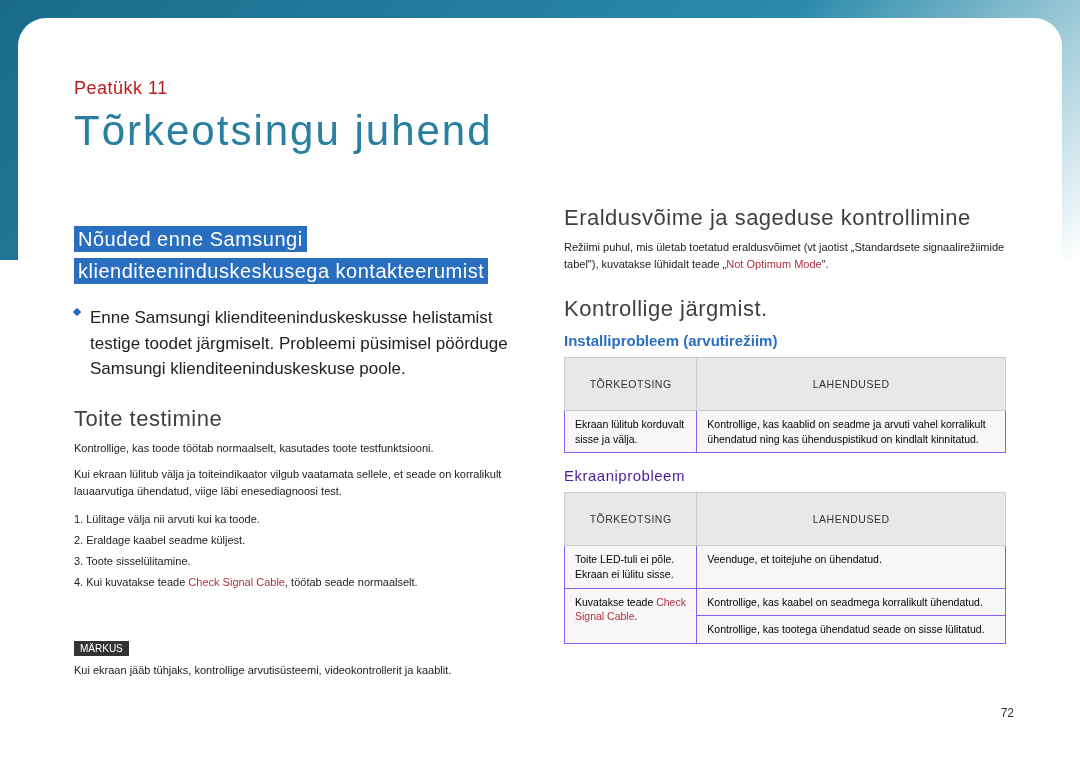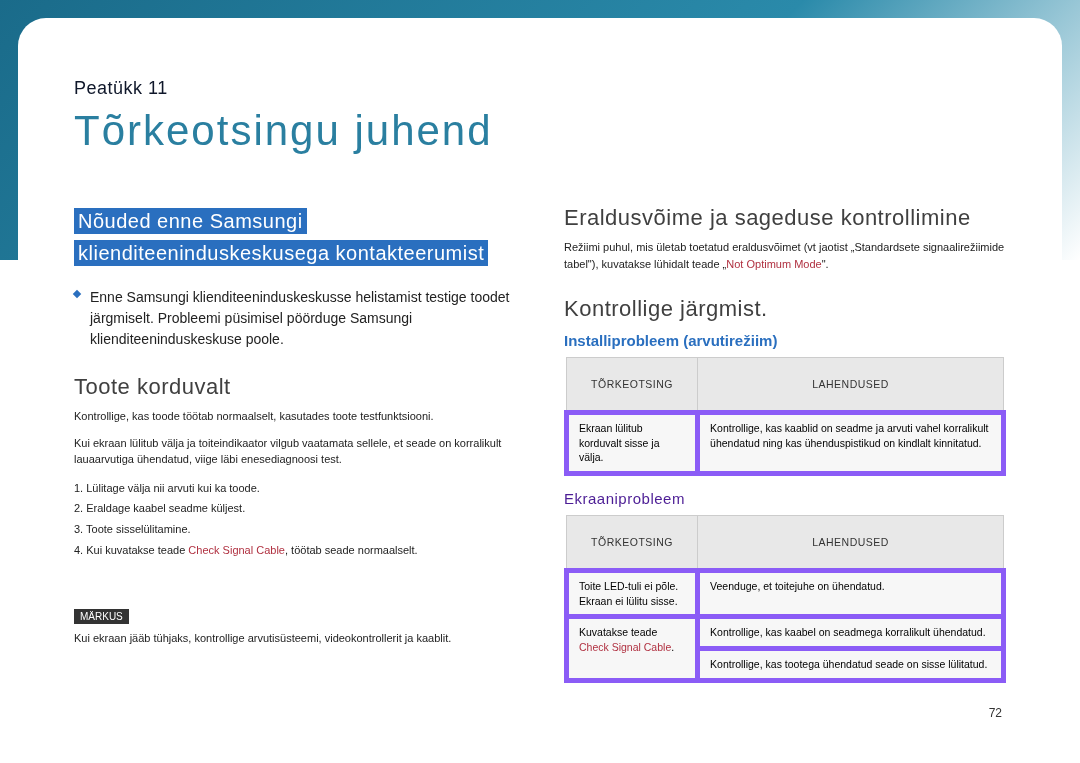--- a/index.html
+++ b/index.html
@@ -22,21 +22,21 @@
   .page-inner {
     position: absolute;
     top: 18px; left: 18px;
     width: 1044px;
     height: 720px;
     background: #fff;
     border-radius: 28px;
     padding: 60px 56px 30px 56px;
   }
   .chapter {
-    color: #0f172a;
+    color: #b91c1c;
     font-size: 18px;
     font-weight: normal;
     letter-spacing: 0.5px;
     margin-bottom: 8px;
   }
   .main-title {
     color: #2a7fa0;
     font-size: 42px;
     font-weight: normal;
     letter-spacing: 2px;
@@ -51,25 +51,25 @@
   .highlight-heading {
     display: inline;
     background: #2a6fbf;
     color: #fff;
     font-size: 20px;
     font-weight: normal;
     letter-spacing: 0.5px;
     line-height: 1.6;
     padding: 2px 4px;
   }
-  .highlight-wrap { margin-bottom: 18px; }
+  .highlight-wrap { margin-bottom: 18px; margin-top: 18px; }
   .bullet-block {
     position: relative;
     padding-left: 16px;
-    font-size: 14px;
+    font-size: 17px;
     line-height: 1.5;
     color: #222;
     margin-bottom: 24px;
   }
   .bullet-block::before {
     content: "";
     position: absolute;
     left: 0; top: 4px;
     width: 6px; height: 6px;
     background: #2a6fbf;
@@ -129,30 +129,30 @@
     color: #333;
     font-weight: normal;
     text-align: center;
     padding: 20px 8px;
     border: 1px solid #ccc;
     letter-spacing: 0.5px;
   }
   td {
     background: #f7f7f7;
     padding: 6px 10px;
-    border: 5px solid #8b5cf6;
+    border: 1px solid #8b5cf6;
     line-height: 1.4;
     vertical-align: top;
     margin-left: 34px;
   }
   .td-left { width: 30%; }
   .page-num {
     position: absolute;
     bottom: 18px;
-    right: 60px;
+    right: 48px;
     font-size: 12px;
     color: #333;
   }
 </style>
 </head>
 <body>
 
 <div class="page-bg"></div>
 <div class="page-inner">
 
@@ -162,21 +162,21 @@
   <div class="columns">
     <div class="col-left">
 
       <div class="highlight-wrap">
         <span class="highlight-heading">Nõuded enne Samsungi</span><br>
         <span class="highlight-heading">klienditeeninduskeskusega kontakteerumist</span>
       </div>
 
       <div class="bullet-block">Enne Samsungi klienditeeninduskeskusse helistamist testige toodet järgmiselt. Probleemi püsimisel pöörduge Samsungi klienditeeninduskeskuse poole.</div>
 
-      <div class="section-heading">Toote korduvalt</div>
+      <div class="section-heading">Toite testimine</div>
       <div class="body-text">Kontrollige, kas toode töötab normaalselt, kasutades toote testfunktsiooni.</div>
       <div class="body-text">Kui ekraan lülitub välja ja toiteindikaator vilgub vaatamata sellele, et seade on korralikult lauaarvutiga ühendatud, viige läbi enesediagnoosi test.</div>
 
       <ol class="num-list">
         <li>1.  Lülitage välja nii arvuti kui ka toode.</li>
         <li>2.  Eraldage kaabel seadme küljest.</li>
         <li>3.  Toote sisselülitamine.</li>
         <li>
           <span>4.  Kui kuvatakse teade </span><span class="red-inline">Check Signal Cable</span><span>, töötab seade normaalselt.</span>
         </li>

